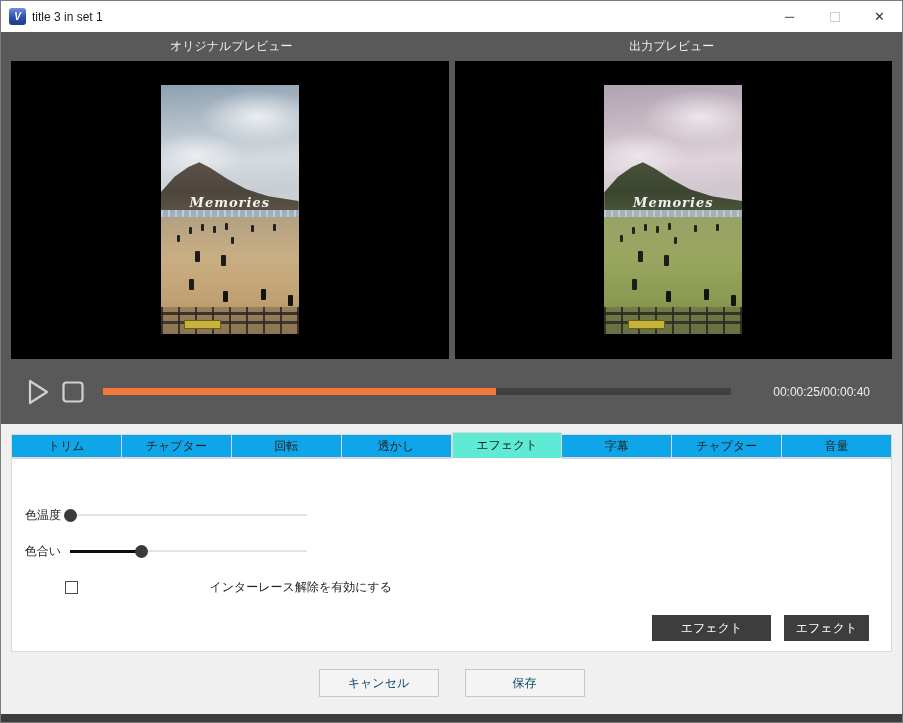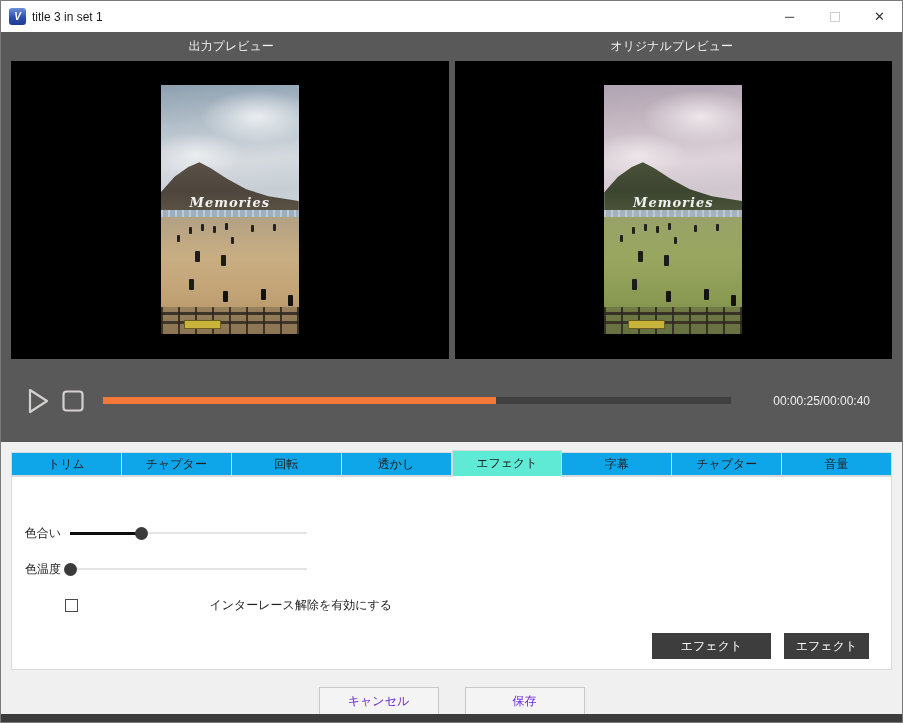--- a/index.html
+++ b/index.html
@@ -59,21 +59,21 @@
     box-shadow:28px 142px #23211e,40px 139px #23211e,52px 141px #23211e,64px 138px #23211e,
                90px 140px #23211e,112px 139px #23211e,16px 150px #23211e,70px 152px #23211e; }
   .people-lg { position:absolute; left:0; top:0; width:5px; height:11px; background:transparent; border-radius:1px;
     box-shadow:34px 166px #1e1c1a,60px 170px #1e1c1a,28px 194px #1e1c1a,
                62px 206px #15130f,100px 204px #15130f,127px 210px #15130f; }
   .watermark { position:absolute; left:0; right:0; top:44%; text-align:center;
     font-family:"DejaVu Serif","Liberation Serif",serif; font-style:italic;
     font-size:13px; color:rgba(255,255,255,.93); letter-spacing:1px; }
 
   
-  .controls { display:flex; align-items:center; height:83px; padding:0 22px 0 14px; }
+  .controls { display:flex; align-items:center; height:65px; padding:0 22px 0 14px; }
   .pb-btn { background:none; border:none; padding:0; margin:0; display:flex; align-items:center; cursor:default; }
   .pb-btn + .pb-btn { margin-left:10px; }
   .progress { flex:1; height:7px; margin-left:18px; background:#404040; position:relative; }
   .progress-fill { position:absolute; left:0; top:0; bottom:0; width:var(--val,0%); background:#f4783a; }
   .time { margin-left:42px; font-size:12px; color:#efefef; white-space:nowrap; }
 
   
   .bottom { flex:1; background:#f0f0f0; display:flex; flex-direction:column; position:relative; }
   .tabs { display:flex; align-items:flex-end; margin:7px 10px 0; height:27px; }
   .tab { flex:1; height:24px; background:#0ea5e9; border:1px solid #d9d9d9; border-left:none;
@@ -100,43 +100,43 @@
   .checkbox { width:13px; height:13px; border:1px solid #4a4a4a; background:#fff; margin-right:7px; flex:0 0 auto; }
   .check-label { font-size:12px; color:#222; }
 
   .panel-btns { position:absolute; right:22px; bottom:10px; display:flex; gap:13px; }
   .dark-btn { background:#3d3d3d; color:#fff; border:none; font-size:12px; height:26px; cursor:default;
     font-family:inherit; }
   .dark-btn.wide { width:119px; } .dark-btn.narrow { width:85px; }
 
   .footer { display:flex; justify-content:center; gap:26px; margin-top:17px; }
   .lite-btn { width:120px; height:28px; background:#f4f4f4; border:1px solid #c8c8c8; font-size:12px;
-    color:#6d28d9; cursor:default; font-family:inherit; }
+    color:#0c4a6e; cursor:default; font-family:inherit; }
   .bottom-strip { position:absolute; left:0; right:0; bottom:0; height:8px; background:#3c3c3c; }
 </style>
 </head>
 <body>
 
 <div class="window">
 
   <div class="titlebar">
     <div class="app-icon">V</div>
     <div class="title-text">title 3 in set 1</div>
     <div class="titlebar-spacer"></div>
     <div class="win-btn">─</div>
     <div class="win-btn disabled">
         <span class="max-glyph"></span>
       </div>
     <div class="win-btn">✕</div>
   </div>
 
   <div class="preview-section">
     <div class="preview-labels">
+      <div>オリジナルプレビュー</div>
       <div>出力プレビュー</div>
-      <div>オリジナルプレビュー</div>
     </div>
     <div class="preview-row">
       <div class="screen">
         <div class="video original">
           <div class="sky"></div>
           <div class="mountain"></div>
           <div class="water"></div>
           <div class="field"></div>
           <div class="people-sm"></div>
           <div class="people-lg"></div>
@@ -187,29 +187,29 @@
       <div class="tab active">エフェクト</div>
       <div class="tab">字幕</div>
       <div class="tab">チャプター</div>
       <div class="tab">音量</div>
     </div>
 
     <div class="panel">
       <div class="sliders">
         <div class="col-right">
           <div class="slider-row">
-            <div class="slider-label-r">色合い</div>
-            <div class="slider w-right" style="--val: 30%;">
+            <div class="slider-label-r">色温度</div>
+            <div class="slider w-right" style="--val: 0%;">
               <div class="slider-fill"></div>
               <div class="slider-handle"></div>
             </div>
           </div>
           <div class="slider-row">
-            <div class="slider-label-r">色温度</div>
-            <div class="slider w-right" style="--val: 0%;">
+            <div class="slider-label-r">色合い</div>
+            <div class="slider w-right" style="--val: 30%;">
               <div class="slider-fill"></div>
               <div class="slider-handle"></div>
             </div>
           </div>
           <div class="check-row">
             <div class="checkbox"></div>
             <div class="check-label">インターレース解除を有効にする</div>
           </div>
         </div>
       </div>

